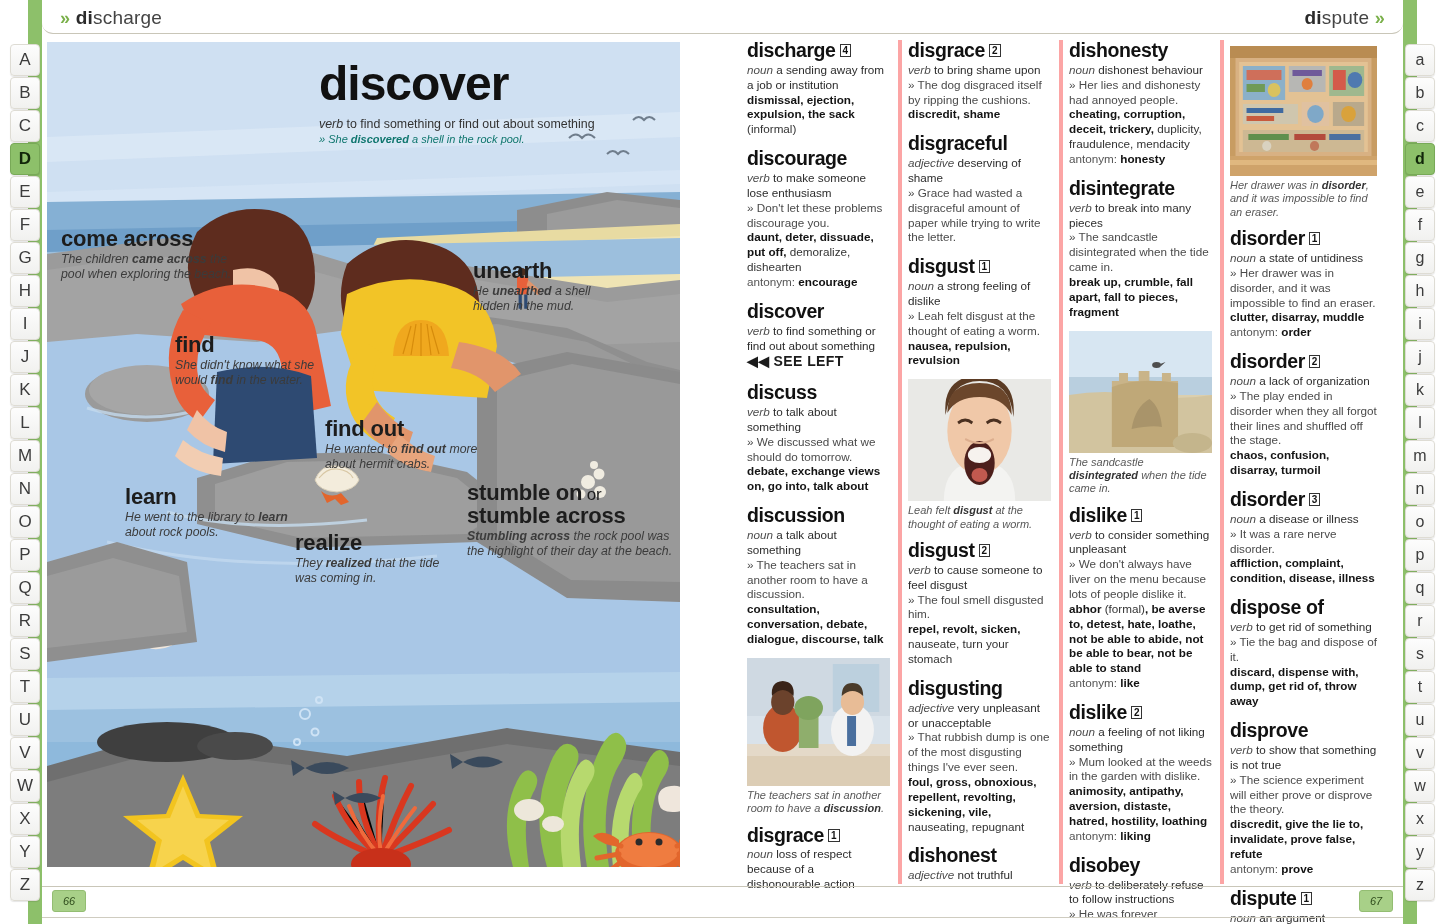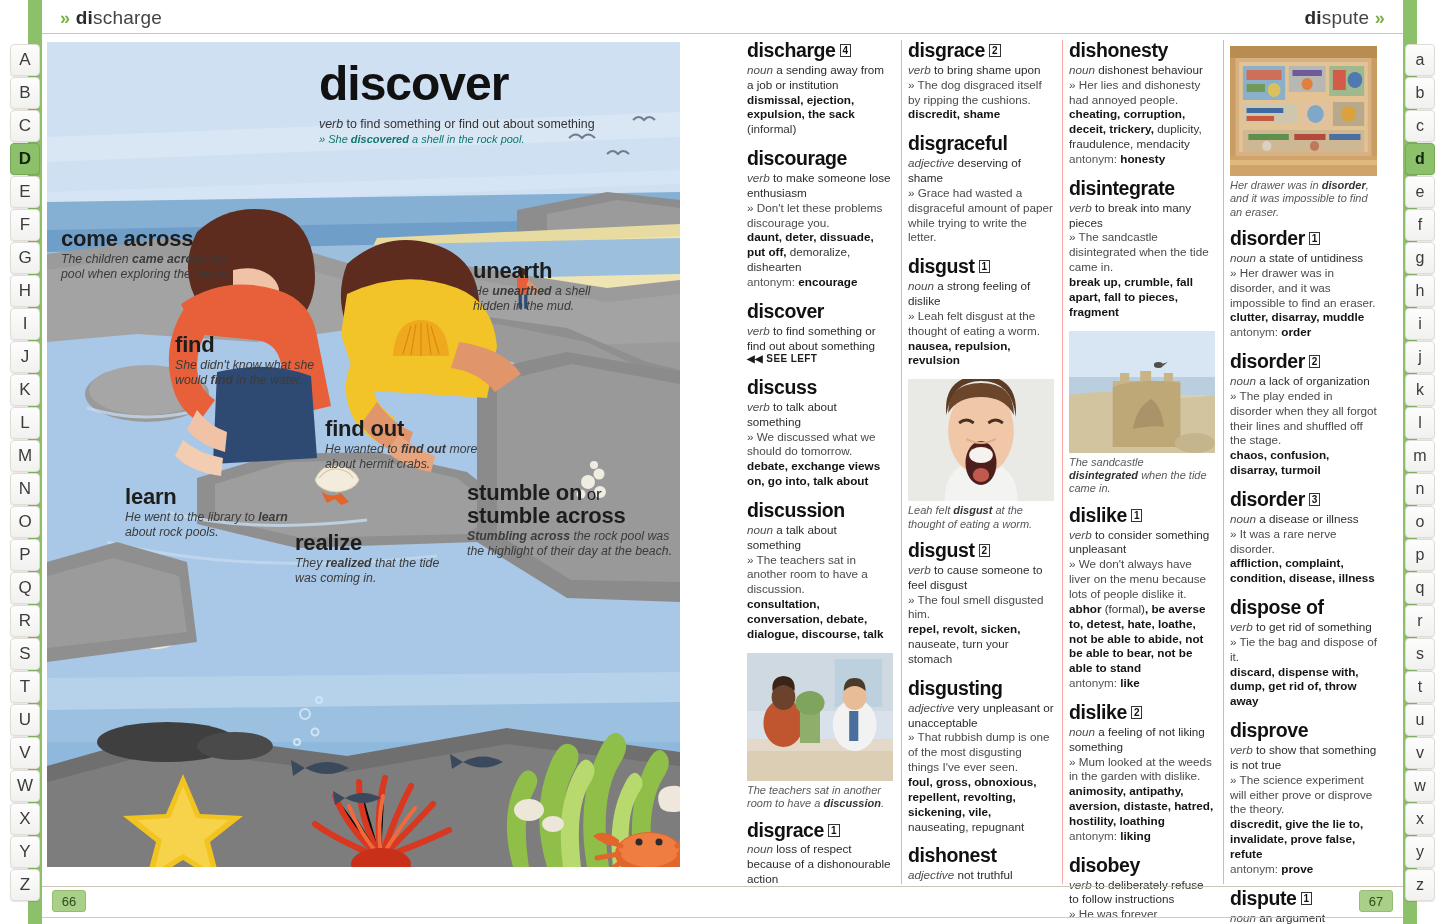--- a/index.html
+++ b/index.html
@@ -16,21 +16,21 @@
   #page { position:absolute; inset:0; background:#fff; }
   .edge-strip { position:absolute; top:0; bottom:0; width:14px; background:#8dc06a; }
   .edge-left  { left:28px; }
   .edge-right { right:28px; }
   .outer-left { position:absolute; left:0; top:0; bottom:0; width:28px; background:#ffffff; }
   .outer-right{ position:absolute; right:0; top:0; bottom:0; width:28px; background:#ffffff; }
 
   
   .header-band {
     position:absolute; left:42px; right:42px; top:0; height:34px;
-    background:#fff; border-bottom:1px solid #c9c6b8;
+    background:#fff; border-bottom:1px solid #c9c6b8;border-radius:11px;
   }
   .run-head {
     position:absolute; top:7px; font-size:19px; color:#2b2b2b; letter-spacing:.2px;
     white-space:nowrap;
   }
   .run-head.left  { left:18px; }
   .run-head.right { right:18px; }
   .run-head b { font-weight:700; }
   .run-head .light { font-weight:400; color:#444; }
   .chev { color:#7ab04a; font-weight:700; font-size:18px; }
@@ -76,21 +76,21 @@
   .bigword .w { font-size:48px; font-weight:700; color:#111; letter-spacing:-1px; line-height:1;}
   .bigword .d { font-size:12.4px; color:#333; margin-top:8px; line-height:1.3;}
   .bigword .d i { font-style:italic; }
   .bigword .e { font-size:11px; font-style:italic; color:#0f766e; line-height:1.3;}
   .bigword .e b { font-weight:700; }
 
   
   .cols { display:flex; height:100%; }
   .col {
     width:161px; padding:0 8px 0 6px;
-    border-right:1px solid #fca5a5;
+    border-right:4px solid #fca5a5;
     font-size:11.7px; color:#232323; line-height:1.27;
   }
   .col:last-child { border-right:none; }
 
   .entry { margin-bottom:11px; }
   .hword {
     font-size:19.5px; font-weight:700; color:#111; letter-spacing:-.4px;
     line-height:1.12; margin-bottom:1px;
   }
   .hword .num {
@@ -99,37 +99,37 @@
     margin-left:4px; line-height:1.1; letter-spacing:0;
   }
   .pos { font-style:italic; color:#4d4d4d; }
   .def { color:#2c2c2c; }
   .ex  { color:#4a4a4a; }
   .ex b { font-weight:700; font-style:italic; }
   .syn { font-weight:700; color:#141414; }
   .syn .plain { font-weight:400; color:#333; }
   .ant { color:#555; margin-top:0px; }
   .ant b { color:#111; }
-  .seeleft { font-size:10px; font-weight:700; letter-spacing:.4px; color:#1b1b1b; }
+  .seeleft { font-size:14px; font-weight:700; letter-spacing:.4px; color:#1b1b1b; }
 
   
   .photo { width:100%; margin:6px 0 3px; position:relative; overflow:hidden; }
   .photo svg { display:block; width:100%; height:100%; }
   .cap { font-size:11px; font-style:italic; color:#585858; line-height:1.22; margin-bottom:9px;}
   .cap b { font-weight:700; font-style:italic; color:#333; }
 
   
   .footer { position:absolute; left:42px; right:42px; bottom:0; height:40px; }
   .footrule { position:absolute; left:0; right:0; top:2px; border-top:1px solid #c9c6b8; }
   .footrule2{ position:absolute; left:0; right:0; bottom:6px; border-top:1px solid #cfccc0; }
   .pgnum {
     position:absolute; top:6px; width:34px; height:22px;
     background:#a8d088; border:1px solid #93bd72; border-radius:3px;
     display:flex; align-items:center; justify-content:center;
-    font-size:13px; color:#2d4a1a;
+    font-size:11px; color:#2d4a1a;font-style:italic;
   }
   .pgnum.l { left:10px; }
   .pgnum.r { right:10px; }
 </style>
 </head>
 <body>
 
 <div id="page">
 
   <div class="outer-left"></div>

